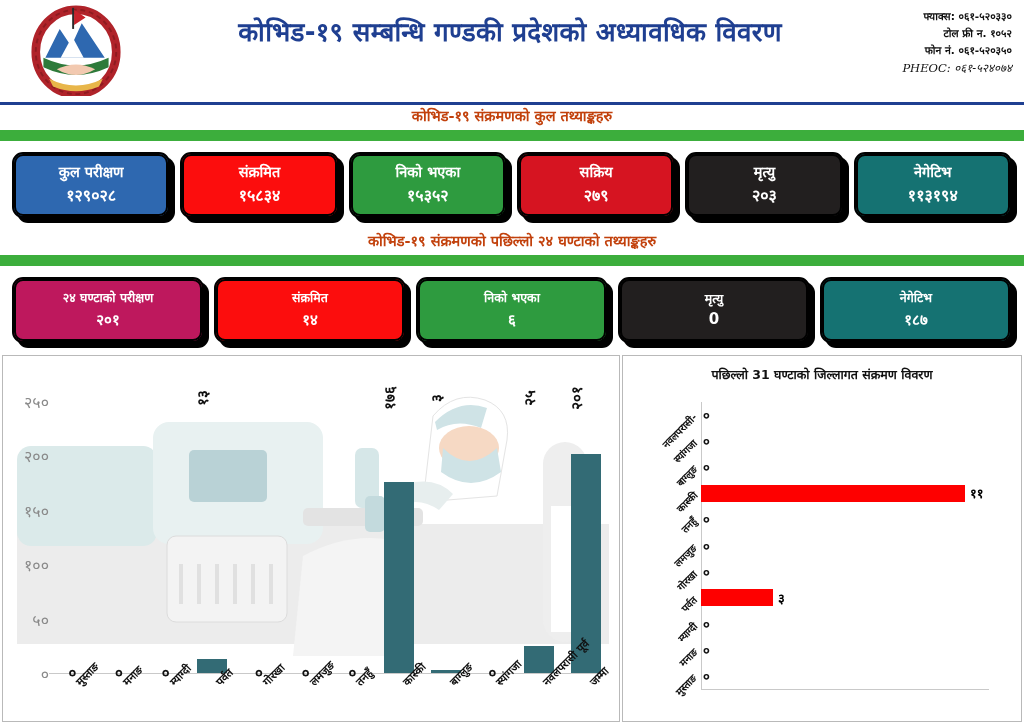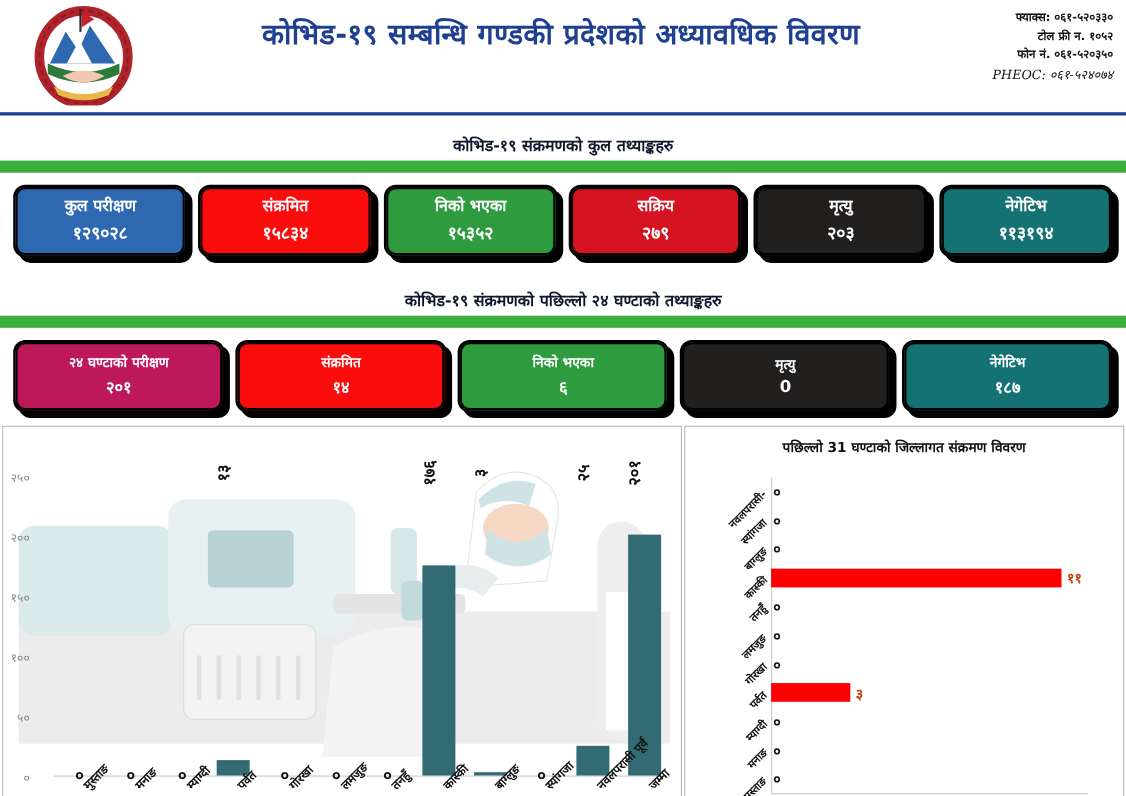--- a/index.html
+++ b/index.html
@@ -27,22 +27,22 @@
     position: absolute; right: 12px; top: 8px; text-align: right;
     color: #111; font-size: 10.5px; line-height: 1.62; font-weight: bold;
     font-family: "DejaVu Sans", sans-serif;
   }
   .contact .pheoc { font-family: "DejaVu Serif", serif; font-weight: normal; font-size: 11.5px; font-style: italic; }
 
   .rule-blue { height: 3px; background: #1f3f91; margin: 2px 0 0 0; }
 
   
   .band-title {
-    text-align: center; font-size: 14.5px; font-weight: bold; color: #0f172a;
-    padding: 16px 0 5px 0; font-family: "DejaVu Sans", sans-serif;
+    text-align: center; font-size: 14.5px; font-weight: bold; color: #c2410c;
+    padding: 0 0 5px 0; font-family: "DejaVu Sans", sans-serif;
   }
   .band-green { height: 11px; background: #3cae3c; }
 
   
   .cards {
     display: flex; 
     padding: 11px 12px 12px 12px; gap: 10px;
   }
   .card {
     position: relative; flex: 1 1 0; height: 66px; border-radius: 11px;
@@ -72,22 +72,22 @@
   }
   .panel-left .chart-title { font-size: 16.5px; }
   .panel-right .chart-title { font-size: 12.5px; }
 
   
   .lab { position: absolute; inset: 0; overflow: hidden; pointer-events: none; }
 
   
   .plotL { position: absolute; left: 46px; top: 46px; width: 560px; height: 272px; }
   .ytickL {
-    position: absolute; right: 100%; margin-right: 22px; transform: translateY(-50%);
-    font-size: 11px; color: #8a8a8a; white-space: nowrap;
+    position: absolute; right: 100%; margin-right: 0; transform: translateY(-50%);
+    font-size: 16px; color: #8a8a8a; white-space: nowrap;
   }
   .axisline { position: absolute; left: 0; right: 0; bottom: 0; height: 1px; background: #c9c9c9; }
   .barsL { position: absolute; left: 0; right: 0; bottom: 1px; height: 100%; display: flex; align-items: flex-end; }
   .bcolL { position: relative; flex: 1 1 0; height: 100%; display: flex; align-items: flex-end; justify-content: center; }
   .barL { width: 30px; background: #336b75; }
   .zeroMark {
     position: absolute; bottom: -9px; left: 50%; transform: translateX(-50%);
     font-size: 15px; color: #111; font-weight: bold; font-family: "DejaVu Sans", sans-serif;
   }
   .blabelL {
@@ -106,21 +106,21 @@
   
   .plotR { position: absolute; left: 78px; top: 46px; width: 288px; height: 288px; }
   .rowR { position: relative; height: 26.1px; display: flex; align-items: center; }
   .rlabR {
     position: absolute; right: 100%; margin-right: 6px; top: 50%;
     transform-origin: right center; transform: translateY(-50%) rotate(-45deg);
     font-size: 10px; font-weight: bold; color: #111; white-space: nowrap;
   }
   .barR { height: 17px; background: #fe0000; }
   .zeroMarkR { font-size: 13px; font-weight: bold; color: #111; margin-left: 2px; }
-  .vlabR { font-size: 13px; font-weight: bold; color: #c2410c; margin-left: 5px; }
+  .vlabR { font-size: 13px; font-weight: bold; color: #000000; margin-left: 5px; }
   .axisR { position: absolute; left: 0; top: 0; bottom: 0; width: 1px; background: #c9c9c9; }
   .baseR { position: absolute; left: 0; right: 0; bottom: 0; height: 1px; background: #c9c9c9; }
 </style>
 </head>
 <body>
 
 <div id="page">
 
   <div class="header">
 

